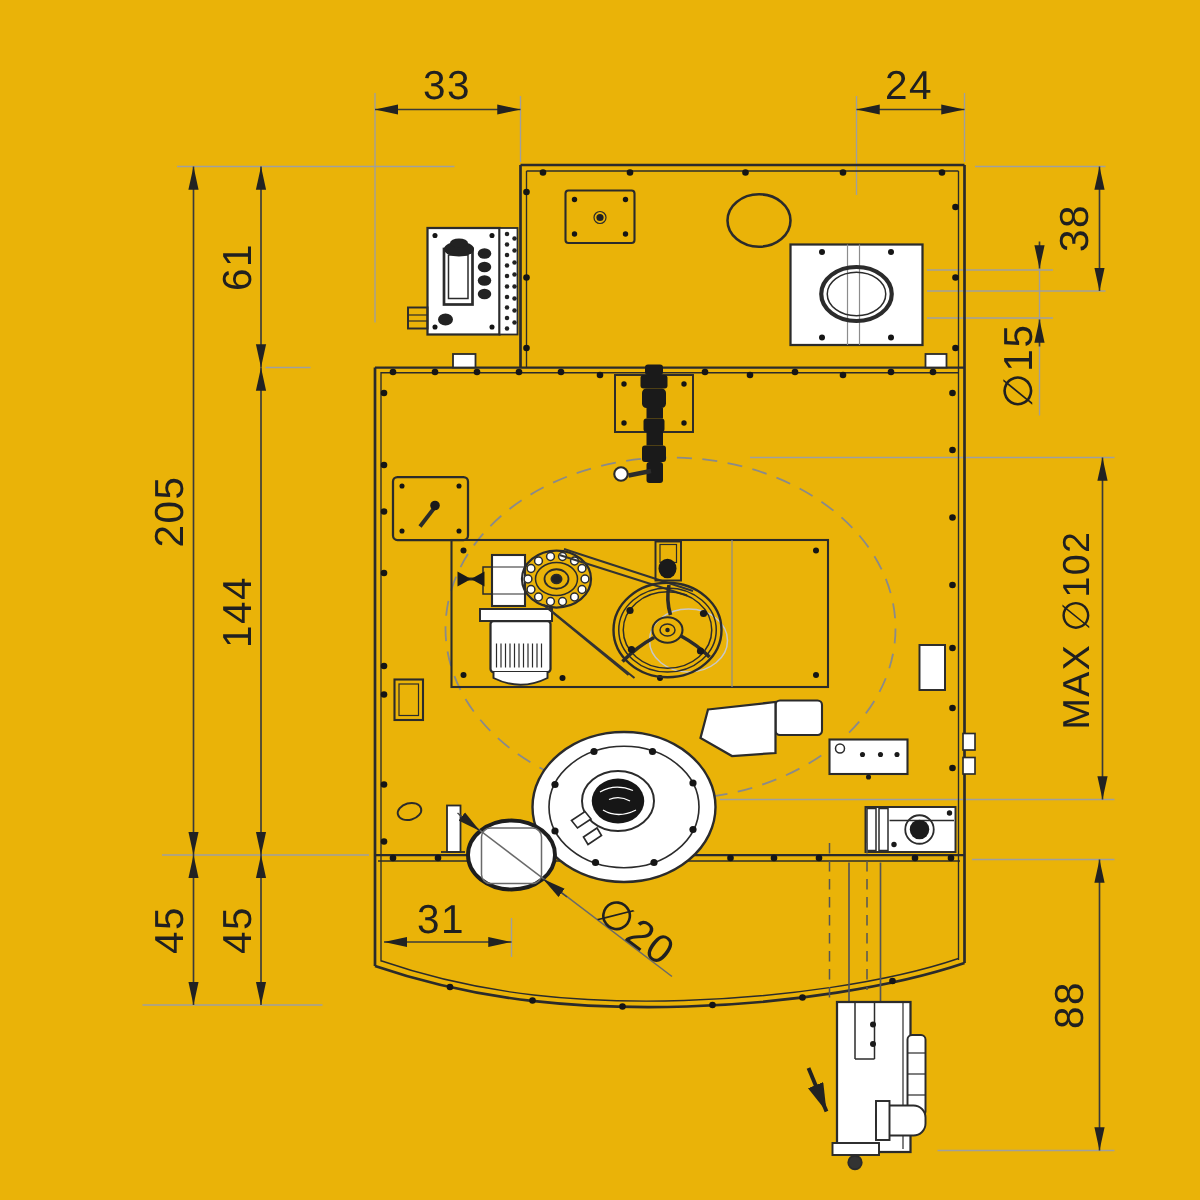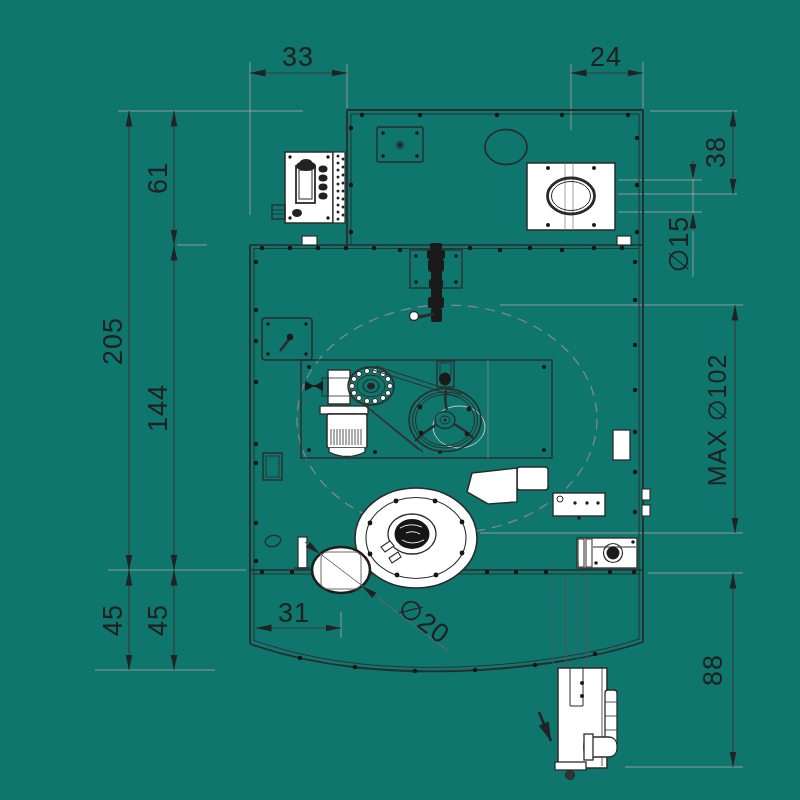--- a/index.html
+++ b/index.html
@@ -1,16 +1,16 @@
 <!DOCTYPE html>
 <html><head>
 <meta charset="utf-8">
 <style>
   html,body{margin:0;padding:0;background:#ffffff;}
-  .canvas{position:relative;width:800px;height:800px;background:#0f766e;overflow:hidden;
+  .canvas{position:relative;width:800px;height:800px;background:#eab308;overflow:hidden;
           font-family:"Liberation Sans", sans-serif;}
   svg{display:block;}
   .dimtext{fill:#202020;font-size:27px;letter-spacing:1px;}
   .dimtext.small{font-size:25px;}
   text{font-family:"Liberation Sans", sans-serif;}
 </style>
 </head>
 <body>
 
 <div class="canvas">

